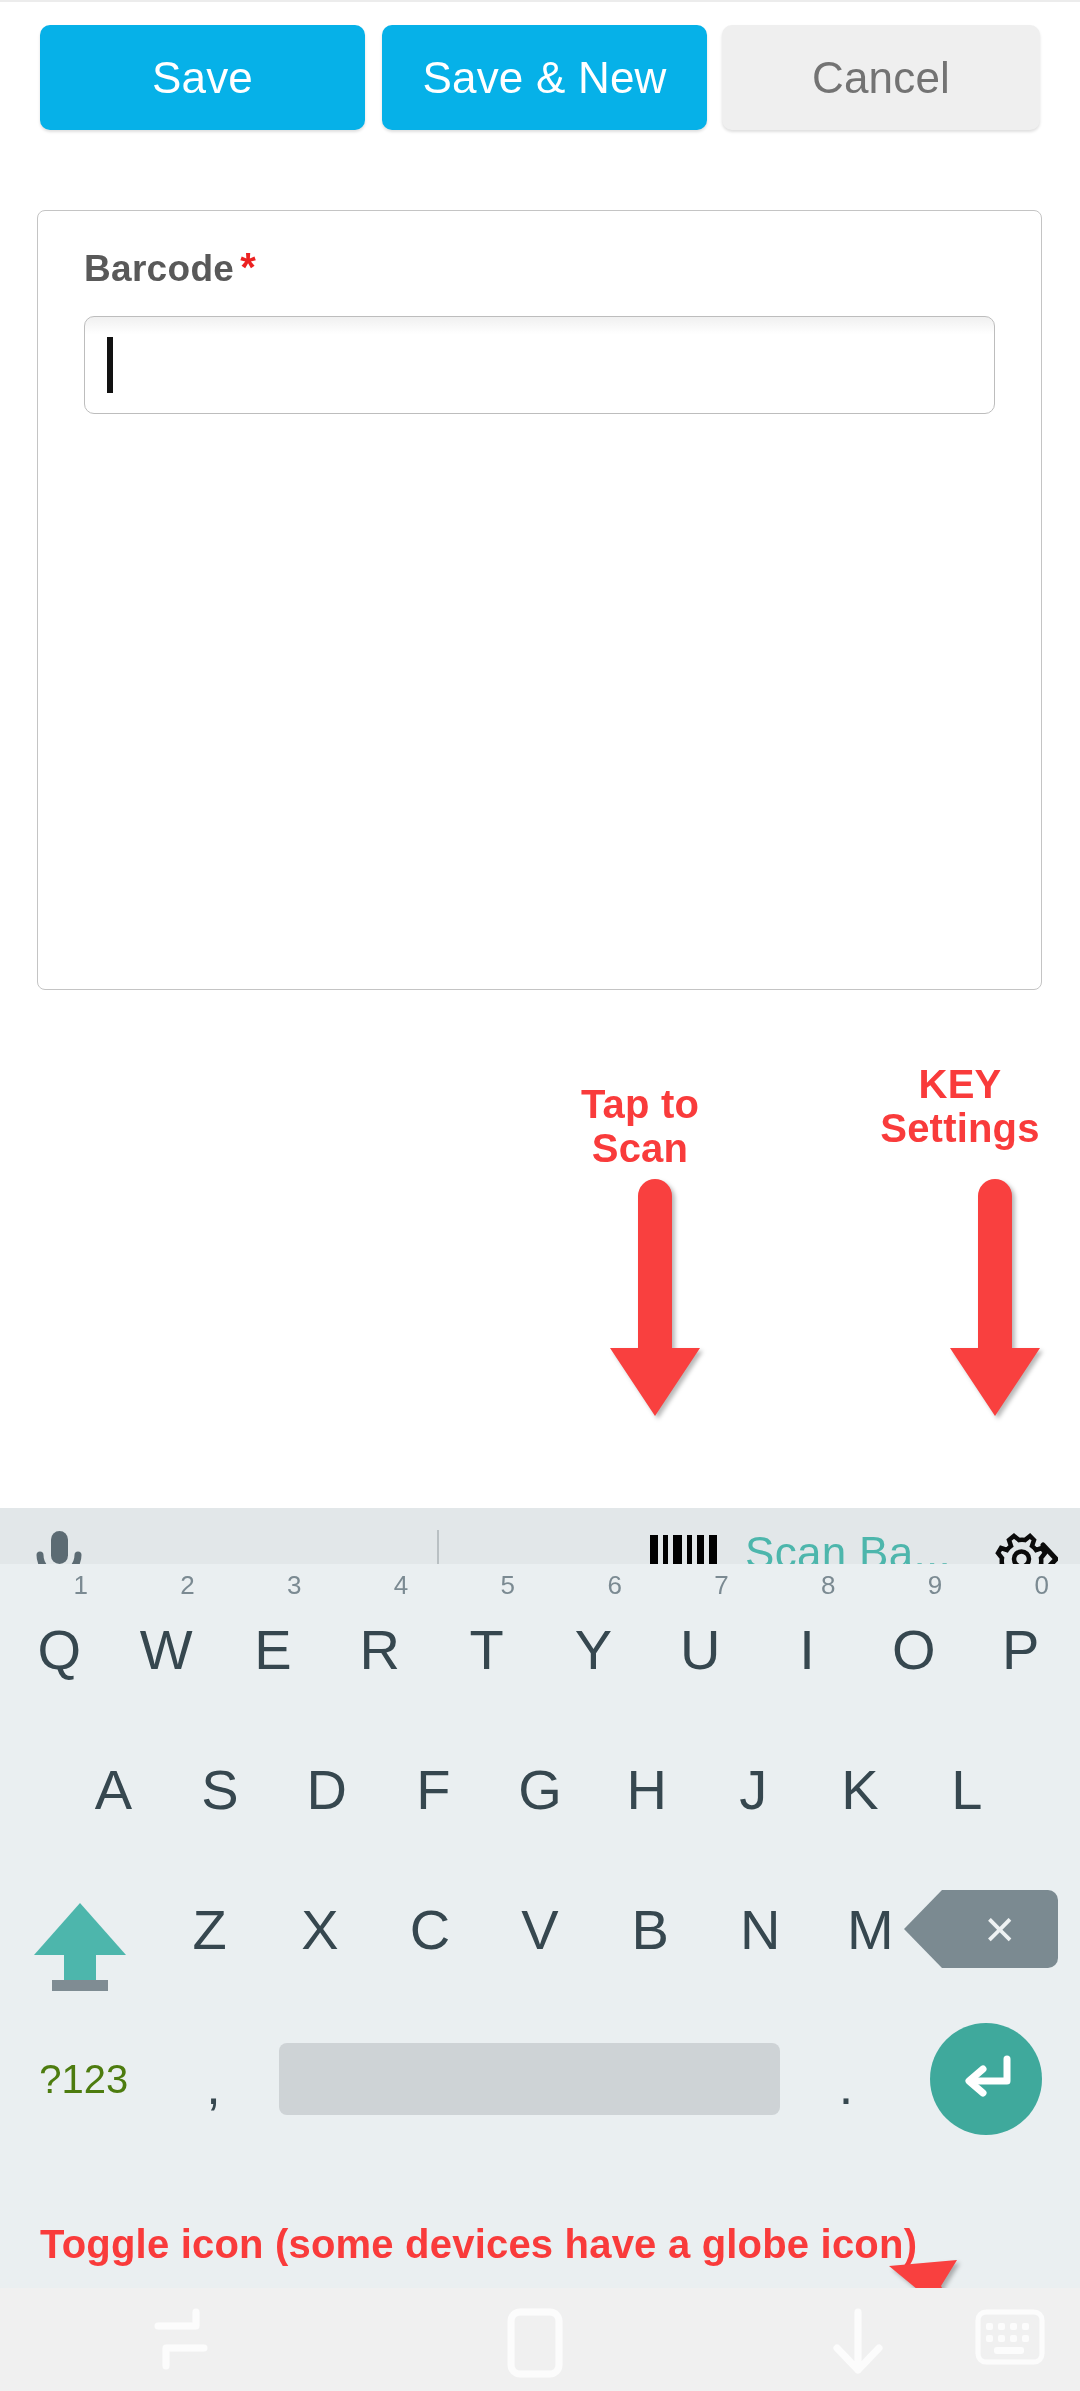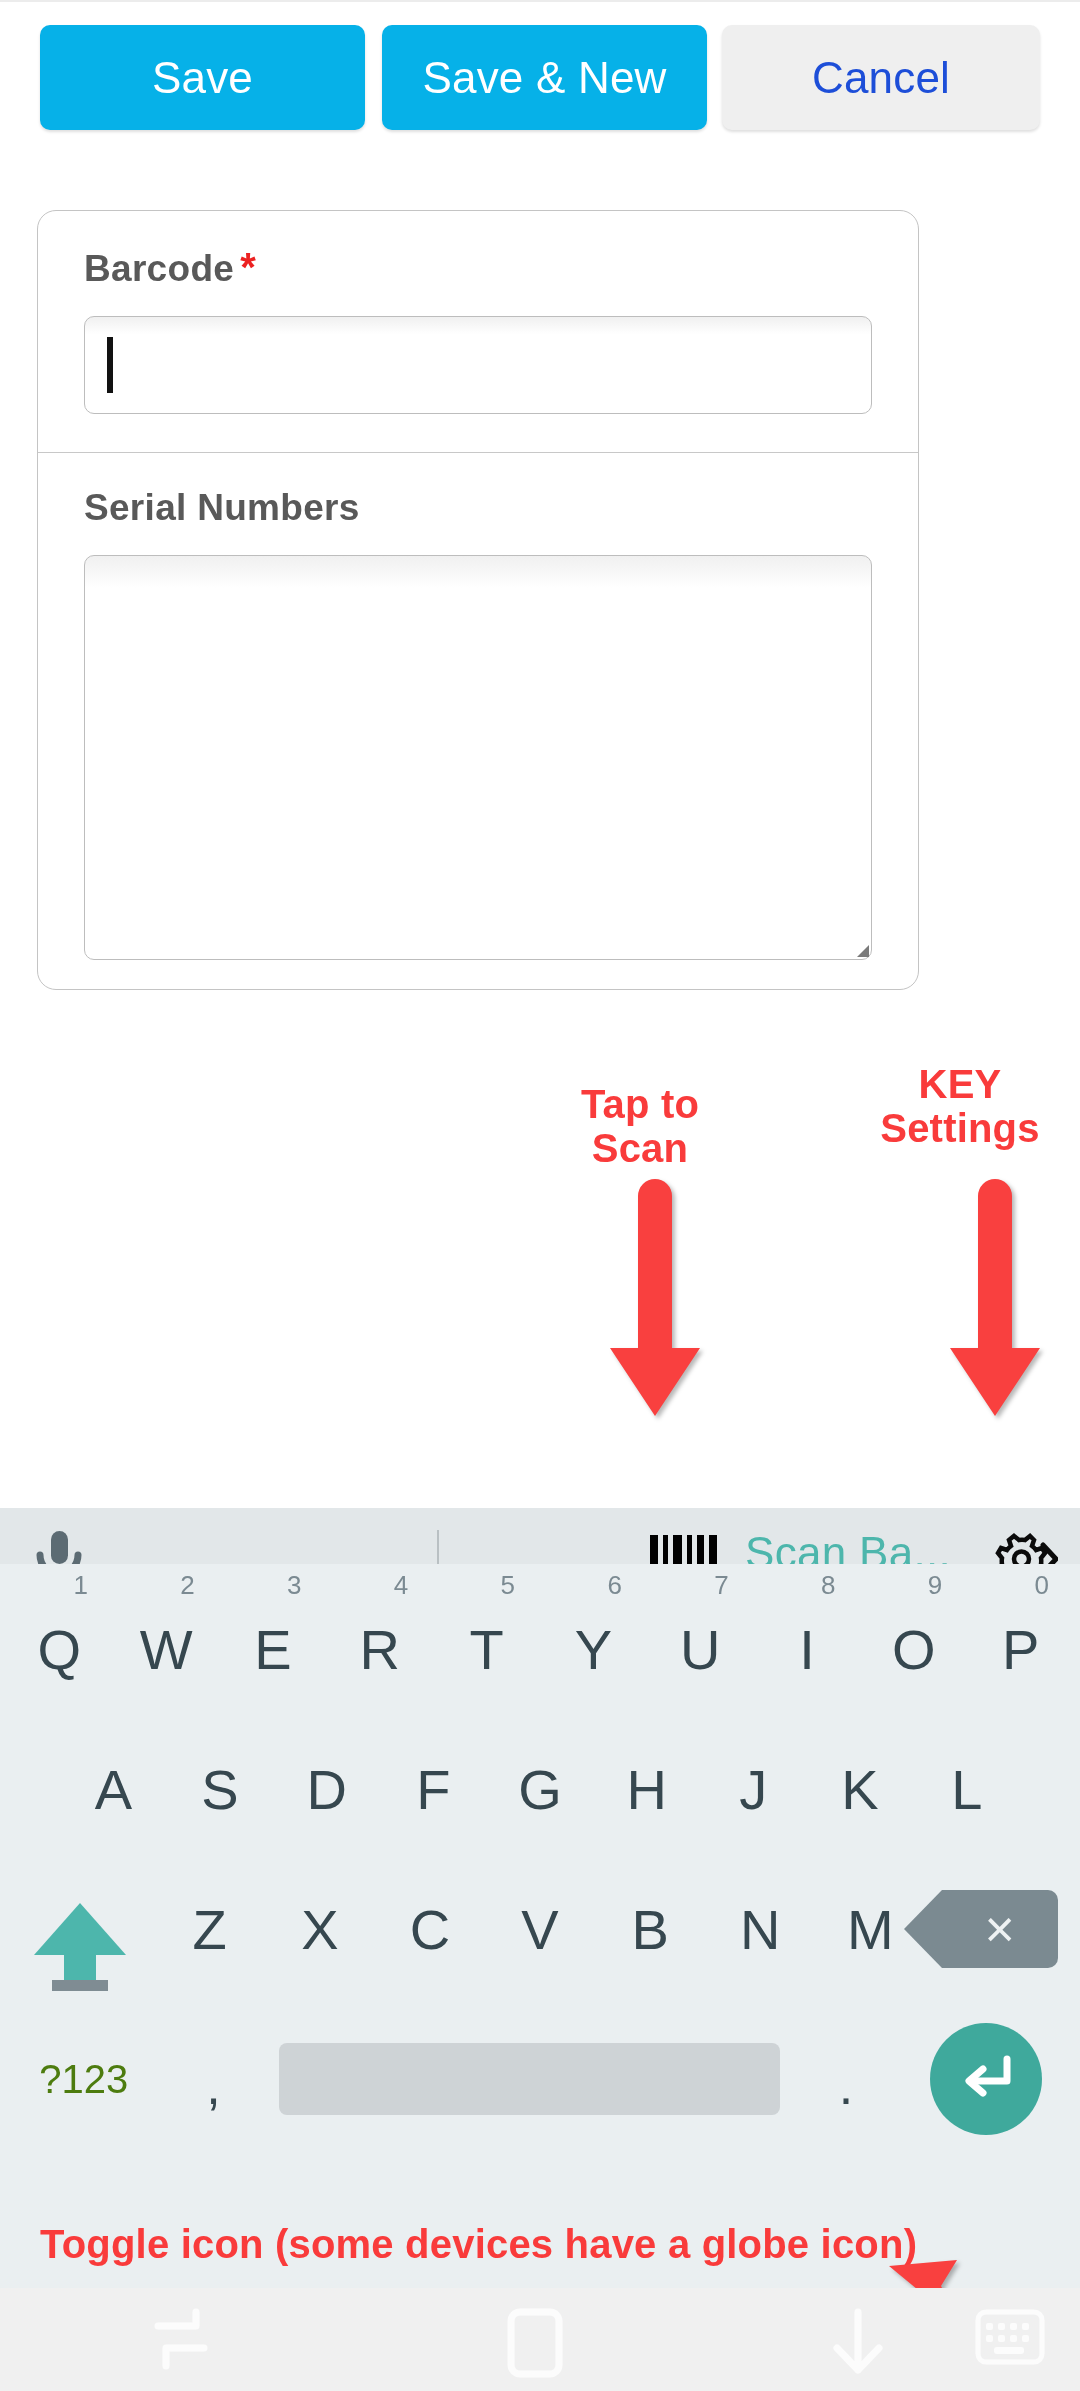--- a/index.html
+++ b/index.html
@@ -21,28 +21,28 @@
     position: absolute; top: 23px; height: 105px;
     border-radius: 10px;
     display: flex; align-items: center; justify-content: center;
     font-size: 44px; font-weight: 400;
     letter-spacing: .2px;
     box-shadow: 0 2px 3px rgba(0,0,0,.13);
     cursor: pointer; user-select: none;
   }
   .btn-save      { left: 40px;  width: 325px; background:#06b1e8; color:#ffffff; }
   .btn-savenew   { left: 382px; width: 325px; background:#06b1e8; color:#ffffff; }
-  .btn-cancel    { left: 722px; width: 318px; background:#efefef; color:#1d4ed8; }
+  .btn-cancel    { left: 722px; width: 318px; background:#efefef; color:#737373; }
 
   
   .formcard {
-    position: absolute; left: 37px; top: 210px; width: 882px; height: 780px;
+    position: absolute; left: 37px; top: 210px; width: 1005px; height: 780px;
     background: #ffffff;
     border: 1px solid #c4c4c4;
-    border-radius: 19px;
+    border-radius: 8px;
     overflow: hidden;
   }
   .fieldrow { position: relative; border-bottom: 1px solid #c8c8c8; padding: 0; }
   .fieldrow:last-child { border-bottom: none; }
   .fieldlabel {
     font-size: 37px; font-weight: 700; color: #595959;
     padding: 34px 0 0 46px; letter-spacing: .3px;
     display: block;
   }
   .req { color:#ec2121; font-size: 40px; font-weight:700; margin-left: 6px; }
@@ -184,27 +184,20 @@
     <div class="fieldrow">
       <span class="fieldlabel">
         <span>Barcode</span><span class="req">*</span>
       </span>
       <div class="inputbox">
         <div class="caret"></div>
       </div>
       <div class="pad-bottom"></div>
     </div>
 
-    <div class="fieldrow">
-      <span class="fieldlabel">Serial Numbers</span>
-      <div class="textareabox">
-        <div class="resize-grip"></div>
-      </div>
-      <div class="pad-bottom"></div>
-    </div>
 
   </div>
 
   <div class="anno-text" style="left:520px; top:1062px; width:240px;margin-top:20px;">
     <div>Tap to</div>
     <div>Scan</div>
   </div>
 
   <div class="anno-text" style="left:830px; top:1062px; width:260px;">
     <div>KEY</div>

